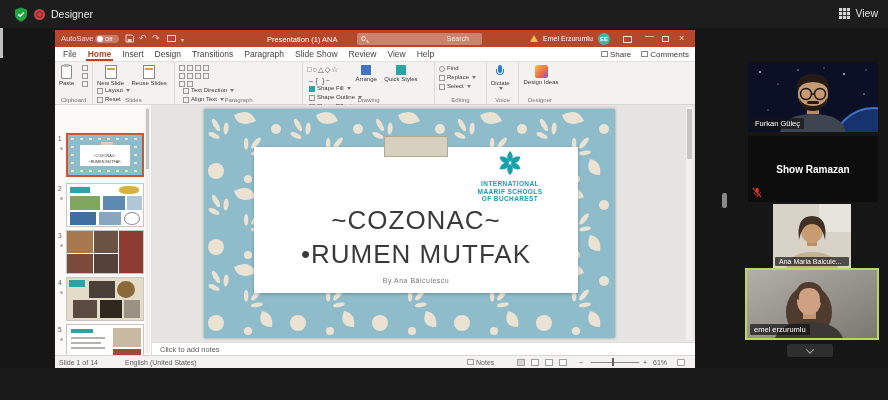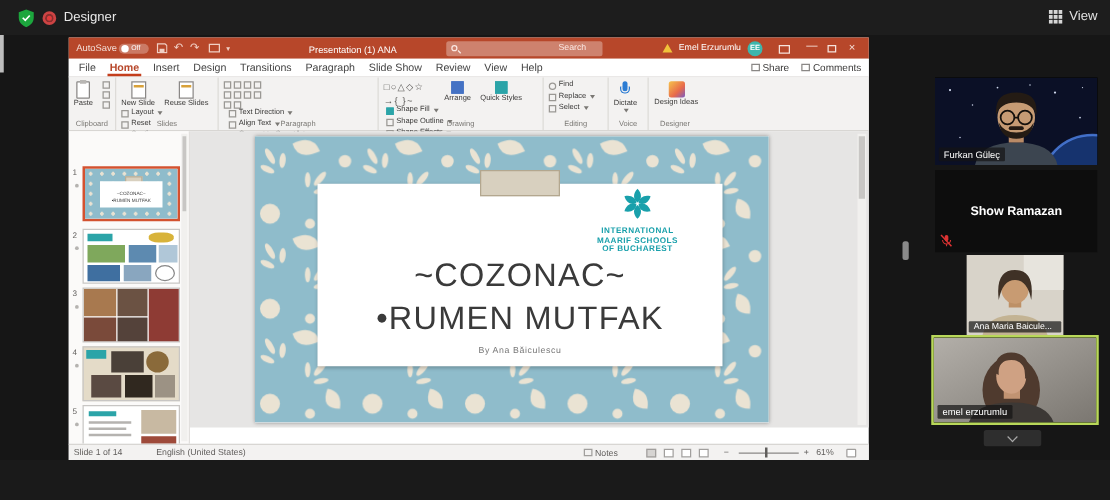--- a/index.html
+++ b/index.html
@@ -16,21 +16,21 @@
   .view-btn { right:10px; top:7px; display:flex; align-items:center; gap:5px; color:#e3e3e3; font-size:10.5px; }
 
   
   .ppt { left:55px; top:30px; width:640px; height:338px; background:#fff; }
   .ppt-title { position:absolute; left:0; top:0; width:640px; height:17px; background:#b7472a; color:#fff; font-size:7.5px; }
   .tb-item { position:absolute; top:4px; color:#f3ddd6; }
   .autosave-pill { position:absolute; left:40px; top:4.5px; width:24px; height:8px; border-radius:4px; background:rgba(255,255,255,.28); display:flex; align-items:center; gap:2px; padding:0 2px; }
   .autosave-knob { width:6px; height:6px; border-radius:50%; background:#fff; }
   .autosave-off { font-size:5.5px; color:#fff; }
   .tb-ic { position:absolute; top:3px; color:#f0cfc4; font-size:9px; line-height:10px; }
-  .doc-title { position:absolute; left:192px; top:4.5px; font-size:7.5px; color:#fff; white-space:nowrap; }
+  .doc-title { position:absolute; left:212px; top:4.5px; font-size:7.5px; color:#fff; white-space:nowrap; }
   .search-box { position:absolute; left:302px; top:2.5px; width:125px; height:12px; background:rgba(255,255,255,.32); border-radius:2px; display:flex; align-items:center; padding:0 4px; gap:3px; }
   .search-box input { border:none; outline:none; background:transparent; font-size:7px; color:#fff; width:100px; font-family:"Liberation Sans",sans-serif;text-align:right; }
   .search-box input::placeholder { color:#fbe9e4; }
   .lens { width:5px; height:5px; border:1px solid #fbe9e4; border-radius:50%; position:relative; }
   .lens:after { content:""; position:absolute; left:4px; top:4px; width:3px; height:1px; background:#fbe9e4; transform:rotate(45deg); }
   .warn-tri { position:absolute; left:475px; top:5px; width:0; height:0; border-left:4px solid transparent; border-right:4px solid transparent; border-bottom:7px solid #f0c23a; }
   .user-name { position:absolute; left:488px; top:4.5px; font-size:7px; color:#fff; }
   .avatar { position:absolute; left:543px; top:2.5px; width:12px; height:12px; border-radius:50%; background:#3db6ac; color:#fff; font-size:6px; display:flex; align-items:center; justify-content:center; font-weight:bold; }
   .win-ctl { position:absolute; top:3px; color:#f6e3dc; font-size:9px; }
   .restore-box { position:absolute; top:6px; width:7px; height:6px; border:1px solid #f6e3dc; }
@@ -446,20 +446,21 @@
         <div class="slide-title" style="top:58px">~COZONAC~</div>
         <div class="slide-title" style="top:92px">•RUMEN MUTFAK</div>
         <div class="byline">By Ana Băiculescu</div>
       </div>
     </div>
     <div class="v-scroll">
         <div class="vthumb"></div>
       </div>
   </div>
 
+  <div class="notes-bar"><span>Click to add notes</span></div>
 
   <div class="statusbar">
     <span class="sb-item" style="left:4px">Slide 1 of 14</span>
     <span class="sb-item" style="left:70px">English (United States)</span>
     <span class="sb-item" style="left:412px"><span style="display:inline-block;width:7px;height:6px;border:1px solid #a19f9d;margin-right:2px"></span><span>Notes</span></span>
     <span class="sb-box on" style="left:462px"></span>
     <span class="sb-box" style="left:476px"></span>
     <span class="sb-box" style="left:490px"></span>
     <span class="sb-box" style="left:504px"></span>
     <span class="sb-item" style="left:524px">−</span>

